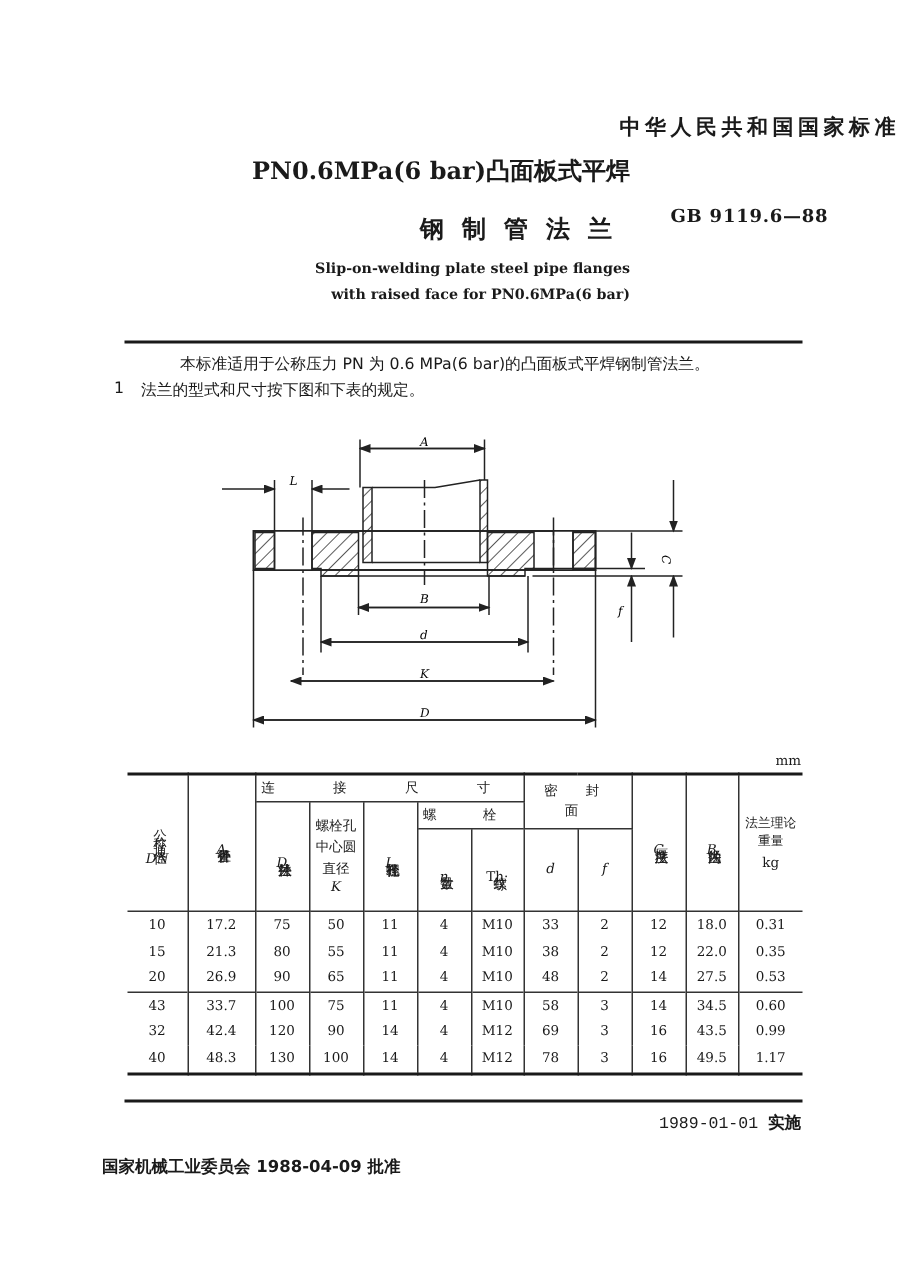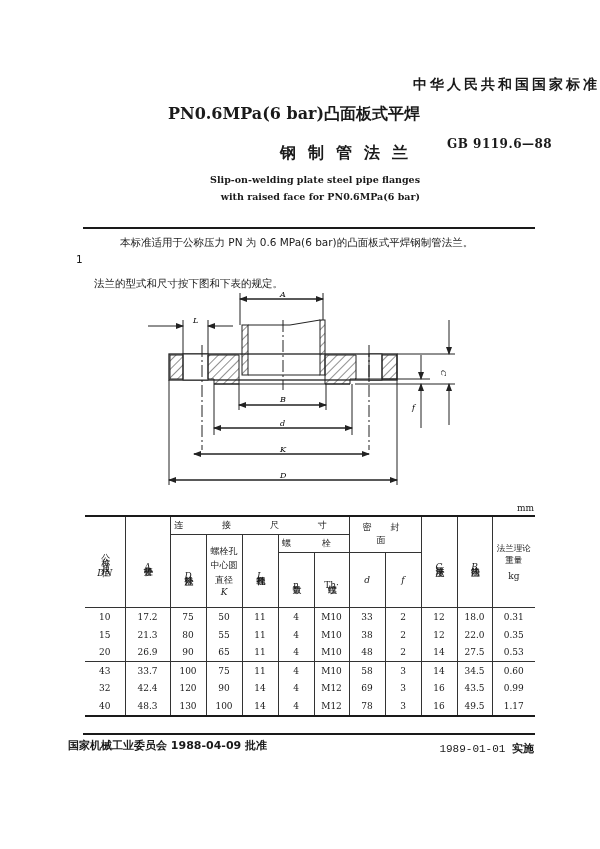--- a/index.html
+++ b/index.html
@@ -24,40 +24,40 @@
   table.spec { border-top: 2px solid #1a1a1a; border-bottom: 2px solid #1a1a1a; }
   table.spec tr.bodyrow td { height: 17.5px; border-top: none; border-bottom: none; }
   table.spec tr.sep td { border-top: 1.5px solid #333; }
   table.spec tr.hdr3 td { border-bottom: 1.5px solid #333; }
   table.spec td:first-child { border-left: none; }
   table.spec td:last-child { border-right: none; }
   .vtext { writing-mode: vertical-rl; text-orientation: upright; display: inline-block;
            font-family: "DejaVu Sans", sans-serif; font-size: 9px; line-height: 1.1; }
   .sym { font-style: italic; font-family: "DejaVu Serif", serif; display: block; }
   .cn { font-family: "DejaVu Sans", sans-serif; }
-  .footer-left { left: 68px; top: 738px; font-family: "DejaVu Sans", sans-serif; font-weight: bold; font-size: 11px; }
+  .footer-left { left: 68px; top: 770px; font-family: "DejaVu Sans", sans-serif; font-weight: bold; font-size: 11px; }
   .footer-right { right: 66px; top: 741px; font-family: Liberation Mono, monospace; font-size: 11px; }
   .footer-right b { font-weight: bold; }
   svg text { font-family: "DejaVu Serif", serif; font-style: italic; font-size: 8px; }
 </style>
 </head>
 <body>
 
 <div class="abs center std-header">中华人民共和国国家标准</div>
 <div class="abs center title1">PN0.6MPa(6 bar)凸面板式平焊</div>
 <div class="abs center title2">钢制管法兰</div>
 <div class="abs gbno">GB 9119.6—88</div>
 <div class="abs center en1">Slip-on-welding plate steel pipe flanges</div>
 <div class="abs center en2">with raised face for PN0.6MPa(6 bar)</div>
 
 <div class="abs hr" style="top:227px;"></div>
 
 <div class="abs para cn" style="left:120px; top:236px;text-align:center;">本标准适用于公称压力 PN 为 0.6 MPa(6 bar)的凸面板式平焊钢制管法兰。</div>
 <div class="abs para" style="left:76px; top:253px; font-family:'DejaVu Sans',sans-serif;">1</div>
-<div class="abs para cn" style="left:94px; top:253px;margin-top:24px;">法兰的型式和尺寸按下图和下表的规定。</div>
+<div class="abs para cn" style="left:94px; top:253px;">法兰的型式和尺寸按下图和下表的规定。</div>
 
 <svg class="abs" style="left:140px; top:280px;" width="320" height="210" viewBox="0 0 320 210">
   <defs>
     <pattern id="hatch" patternUnits="userSpaceOnUse" width="6" height="6" patternTransform="rotate(45)">
       <line x1="0" y1="0" x2="0" y2="6" stroke="#222" stroke-width="1"></line>
     </pattern>
     <marker id="arr" markerWidth="8" markerHeight="6" refX="7" refY="3" orient="auto">
       <path d="M0,0 L8,3 L0,6 z" fill="#222"></path>
     </marker>
   </defs>

